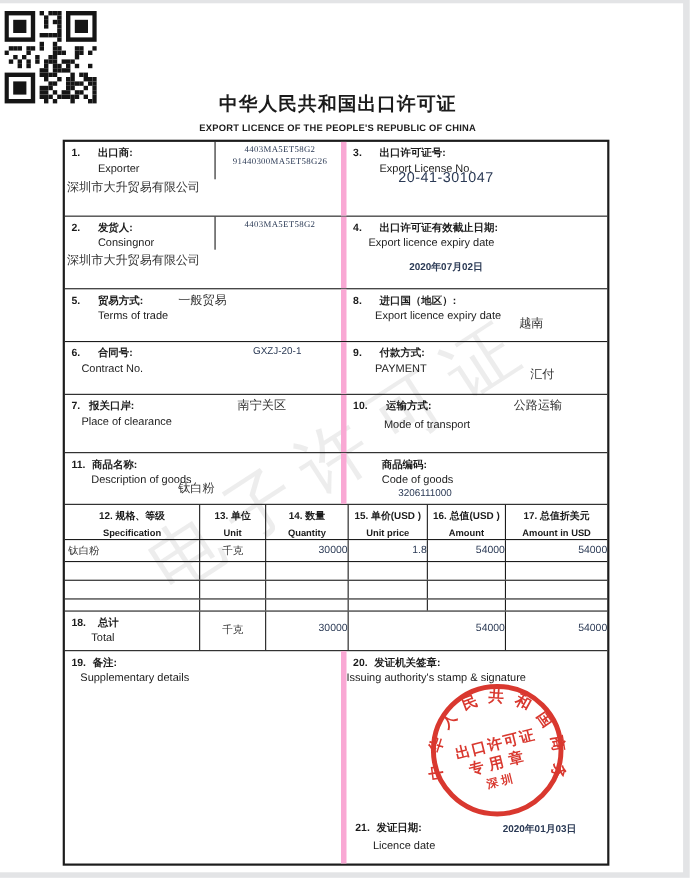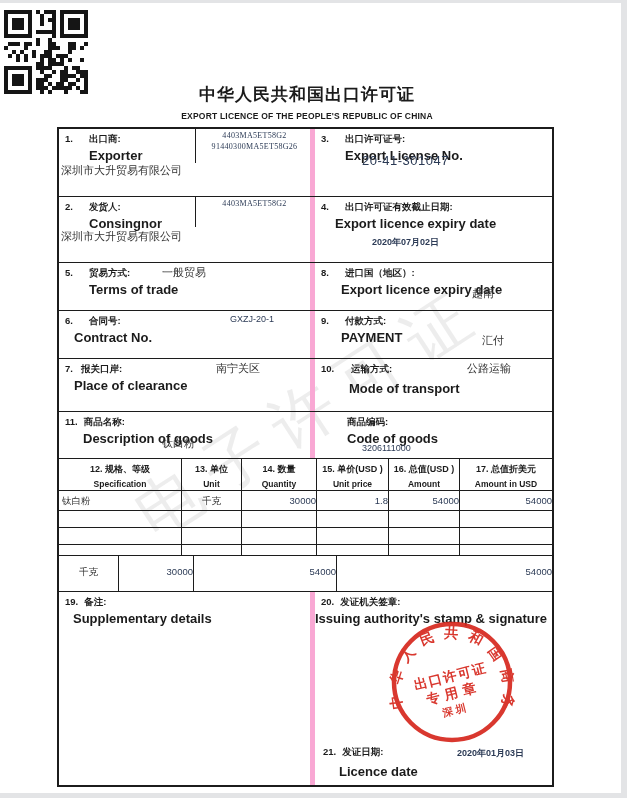--- a/index.html
+++ b/index.html
@@ -20,21 +20,21 @@
     font-family:"Liberation Serif","DejaVu Serif",serif;
     transform:rotate(-33deg);z-index:0;pointer-events:none;white-space:nowrap;}
   .doc{position:absolute;left:57px;top:124px;width:497px;height:660px;
     border:2px solid #1c1c1c;box-sizing:border-box;display:flex;flex-direction:column;z-index:1;}
   .row{display:flex;border-bottom:1px solid #1c1c1c;box-sizing:border-box;position:relative;flex-shrink:0;}
   .row:last-child{border-bottom:none;flex:1;}
   .cl{width:256px;border-right:5px solid #f9a8d4;box-sizing:border-box;position:relative;}
   .cr{flex:1;position:relative;}
   .lbl{font-weight:bold;font-size:9.5px;padding:4px 0 0 6px;white-space:nowrap;}
   .lbl .no{display:inline-block;min-width:16px;margin-right:8px;}
-  .en{font-weight:bold;font-size:13px;padding-left:30px;margin-top:2px;white-space:nowrap;}
+  .en{font-weight:normal;font-size:10px;padding-left:30px;margin-top:2px;white-space:nowrap;}
   .val{position:absolute;font-size:11px;color:#333;
     font-family:Liberation Mono, monospace;white-space:nowrap;}
   .num{font-family:"Liberation Sans","DejaVu Sans",sans-serif;color:#2b3a55;}
   .codes{position:absolute;left:136px;top:0;width:118px;text-align:center;
     border-left:1px solid #1c1c1c;box-sizing:border-box;}
   .code{font-size:8px;color:#2b3a55;font-family:"Liberation Serif","DejaVu Serif",serif;
     letter-spacing:.3px;padding-top:2px;}
   .th{border-right:1px solid #1c1c1c;box-sizing:border-box;text-align:center;
     font-weight:bold;font-size:9px;padding-top:4px;white-space:nowrap;}
   .th:last-child,.td:last-child{border-right:none;}
@@ -334,20 +334,24 @@
     <div class="row" style="height:11px;">
       <div class="td" style="width:123px;"></div>
         <div class="td" style="width:60px;"></div>
       <div class="td" style="width:75px;"></div>
         <div class="td" style="width:72px;"></div>
       <div class="td" style="width:71px;"></div>
         <div class="td" style="flex:1;"></div>
     </div>
 
     <div class="row" style="height:36px;">
+      <div class="td" style="width:123px;color:#1b1b1b;padding-top:2px;">
+        <div class="lbl" style="padding:2px 0 0 6px;"><span class="no">18.</span><span>总计</span></div>
+        <div class="en" style="padding-left:24px;">Total</div>
+      </div>
       <div class="td ta-c" style="width:60px;padding-top:10px;">千克</div>
       <div class="td ta-r" style="width:75px;padding-top:10px;">30000</div>
       <div class="td ta-r" style="width:143px;padding-top:10px;">54000</div>
       <div class="td ta-r" style="flex:1;padding-top:10px;">54000</div>
     </div>
 
     <div class="row">
       <div class="cl">
         <div class="lbl"><span class="no" style="min-width:6px;margin-right:6px;">19.</span><span>备注:</span></div>
         <div class="en" style="padding-left:14px;">Supplementary details</div>

